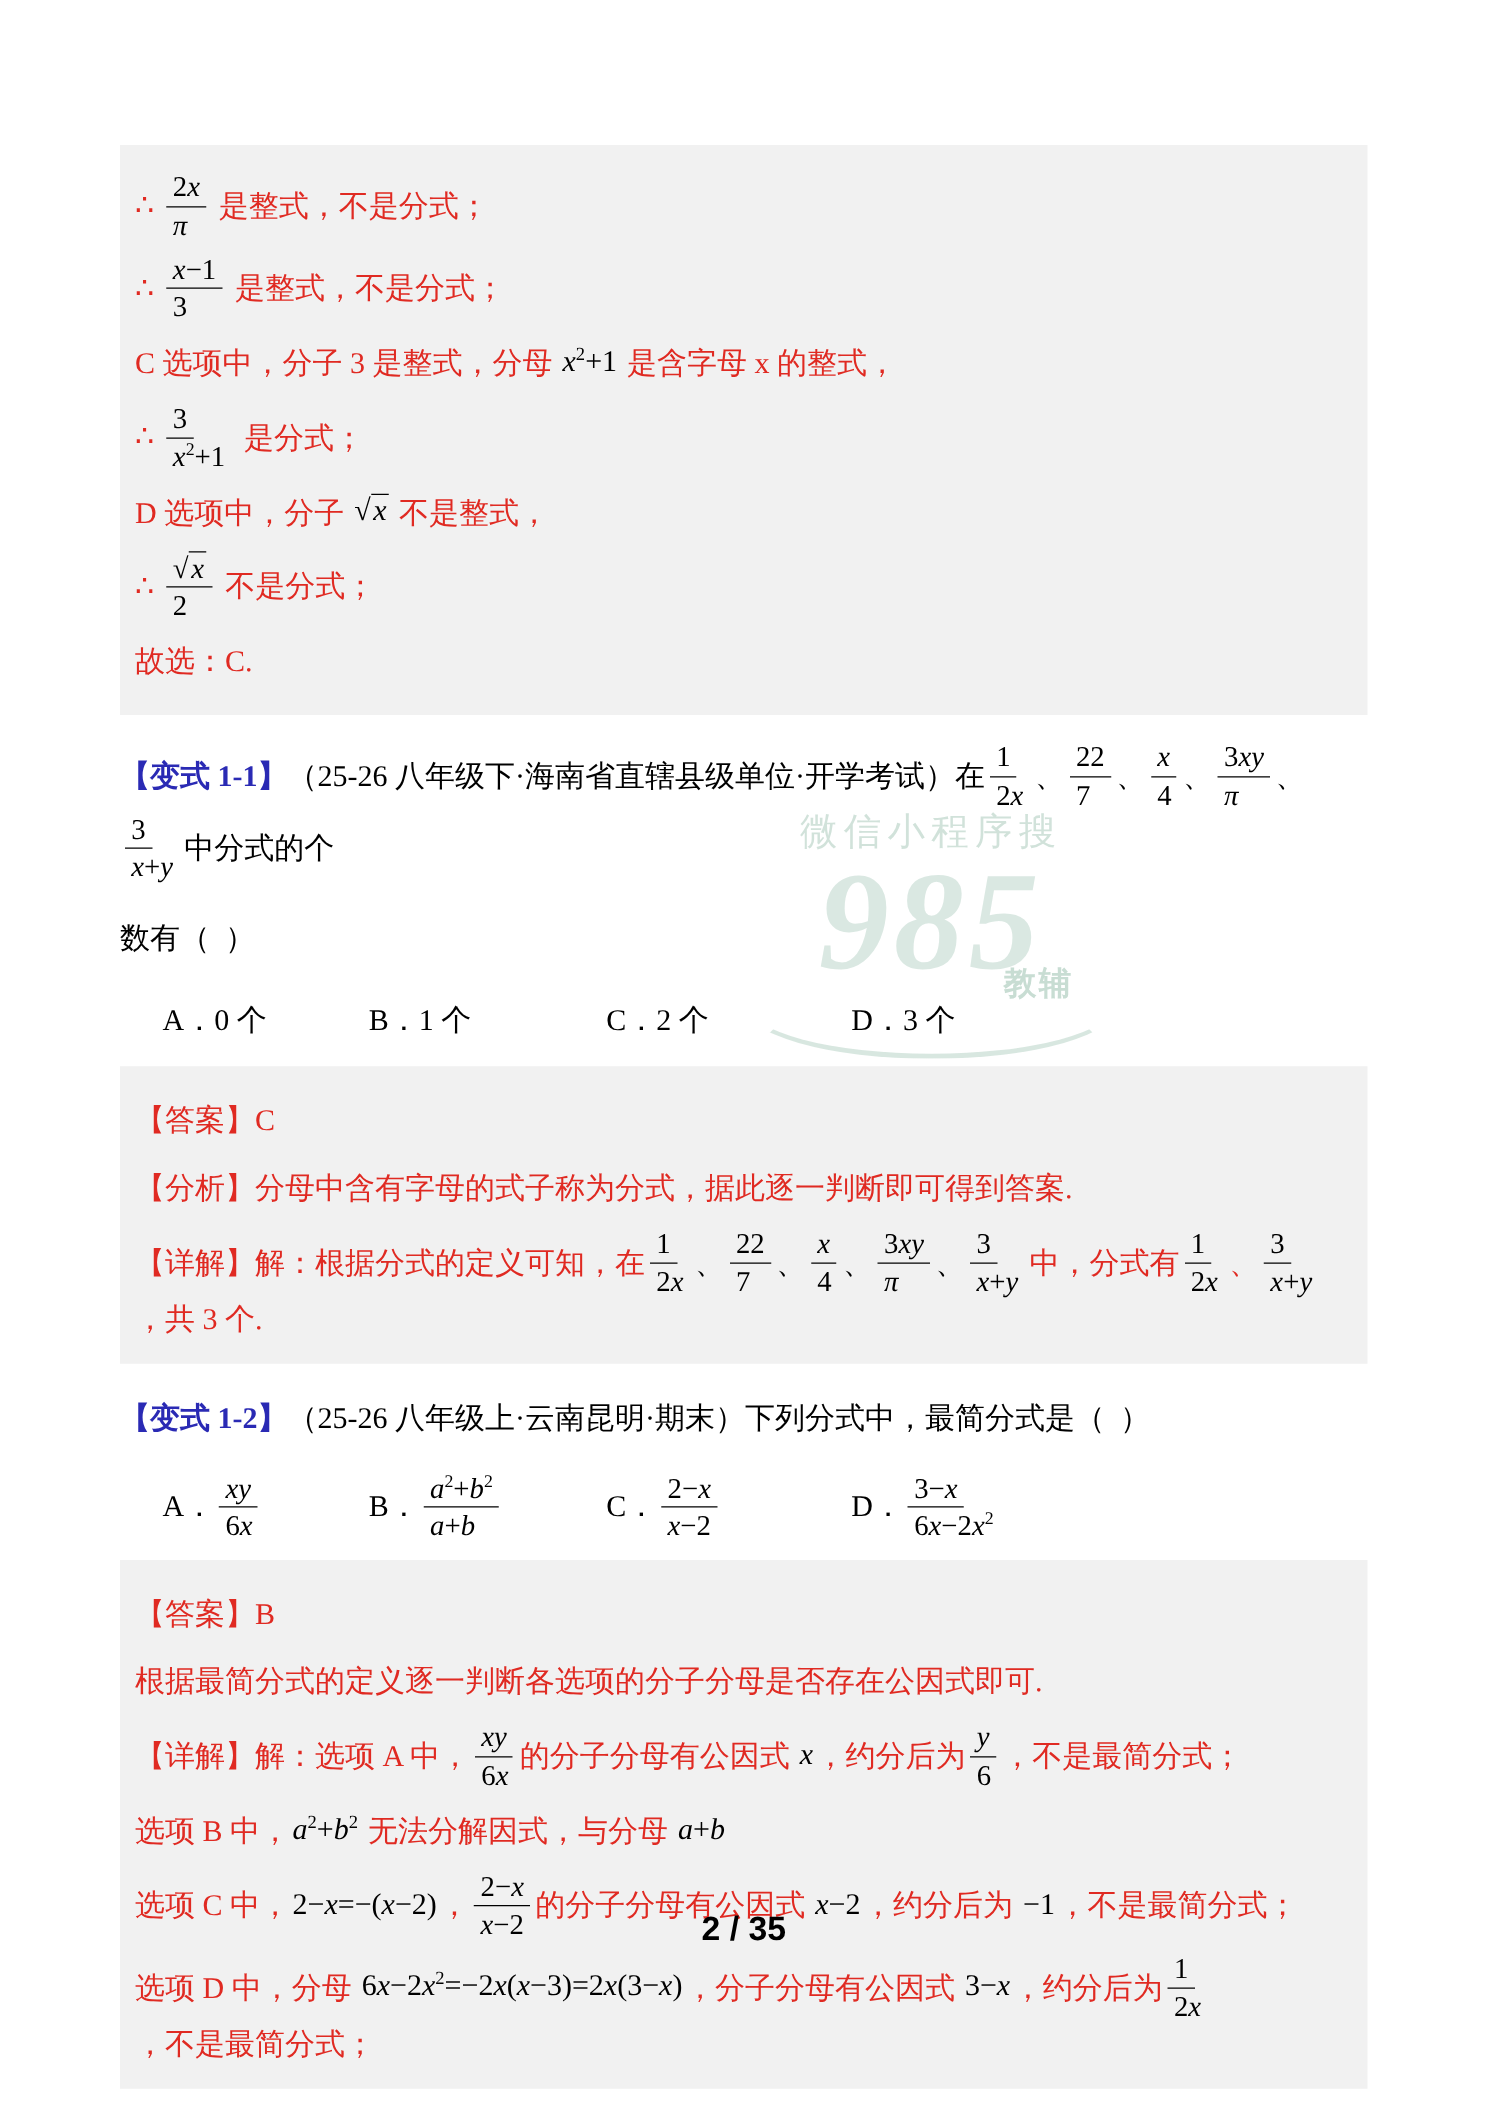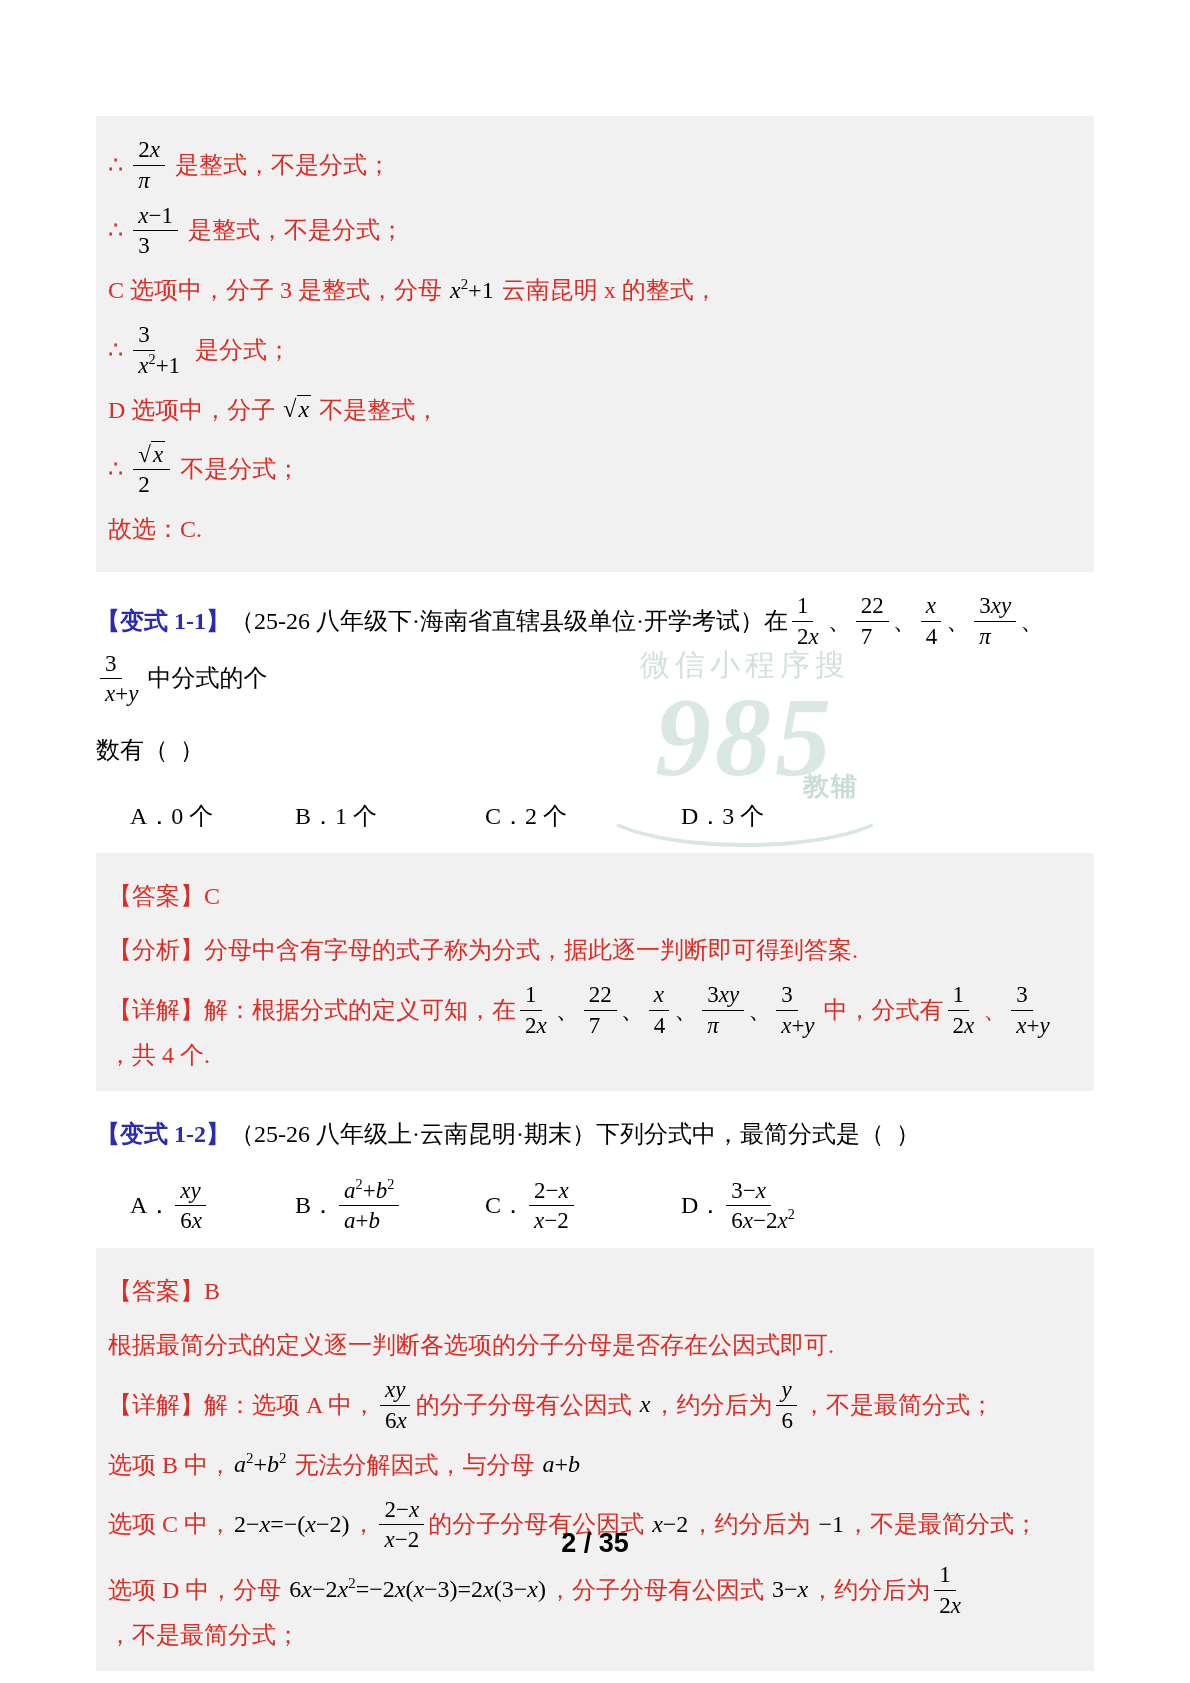--- a/index.html
+++ b/index.html
@@ -78,21 +78,21 @@
         <span class="tx r">∴ </span>
         <span class="frac">
           <span class="fn"><i>x</i>−1</span>
           <span class="fd">3</span>
         </span>
         <span class="tx r"> 是整式，不是分式；</span>
       </div>
       <div class="line">
         <span class="tx r">C 选项中，分子 3 是整式，分母 </span>
         <span class="math"><i>x</i><sup>2</sup>+1</span>
-        <span class="tx r"> 云南昆明 x 的整式，</span>
+        <span class="tx r"> 是含字母 x 的整式，</span>
       </div>
       <div class="line">
         <span class="tx r">∴ </span>
         <span class="frac">
           <span class="fn">3</span>
           <span class="fd"><i>x</i><sup>2</sup>+1</span>
         </span>
         <span class="tx r"> 是分式；</span>
       </div>
       <div class="line">
@@ -196,21 +196,21 @@
         <span class="tx r">中，分式有</span>
         <span class="frac">
           <span class="fn">1</span>
           <span class="fd">2<i>x</i></span>
         </span>
         <span class="tx r">、</span>
         <span class="frac">
           <span class="fn">3</span>
           <span class="fd"><i>x</i>+<i>y</i></span>
         </span>
-        <span class="tx r">，共 4 个.</span>
+        <span class="tx r">，共 3 个.</span>
       </div>
     </div>
     <div class="sec ">
       <div class="line">
         <span class="tx bl">【变式 1-2】</span>
         <span class="tx k">（25-26 八年级上·云南昆明·期末）下列分式中，最简分式是（  ）</span>
       </div>
       <div class="opts">
         <div class="opt">
           <span class="tx k">A．</span>

